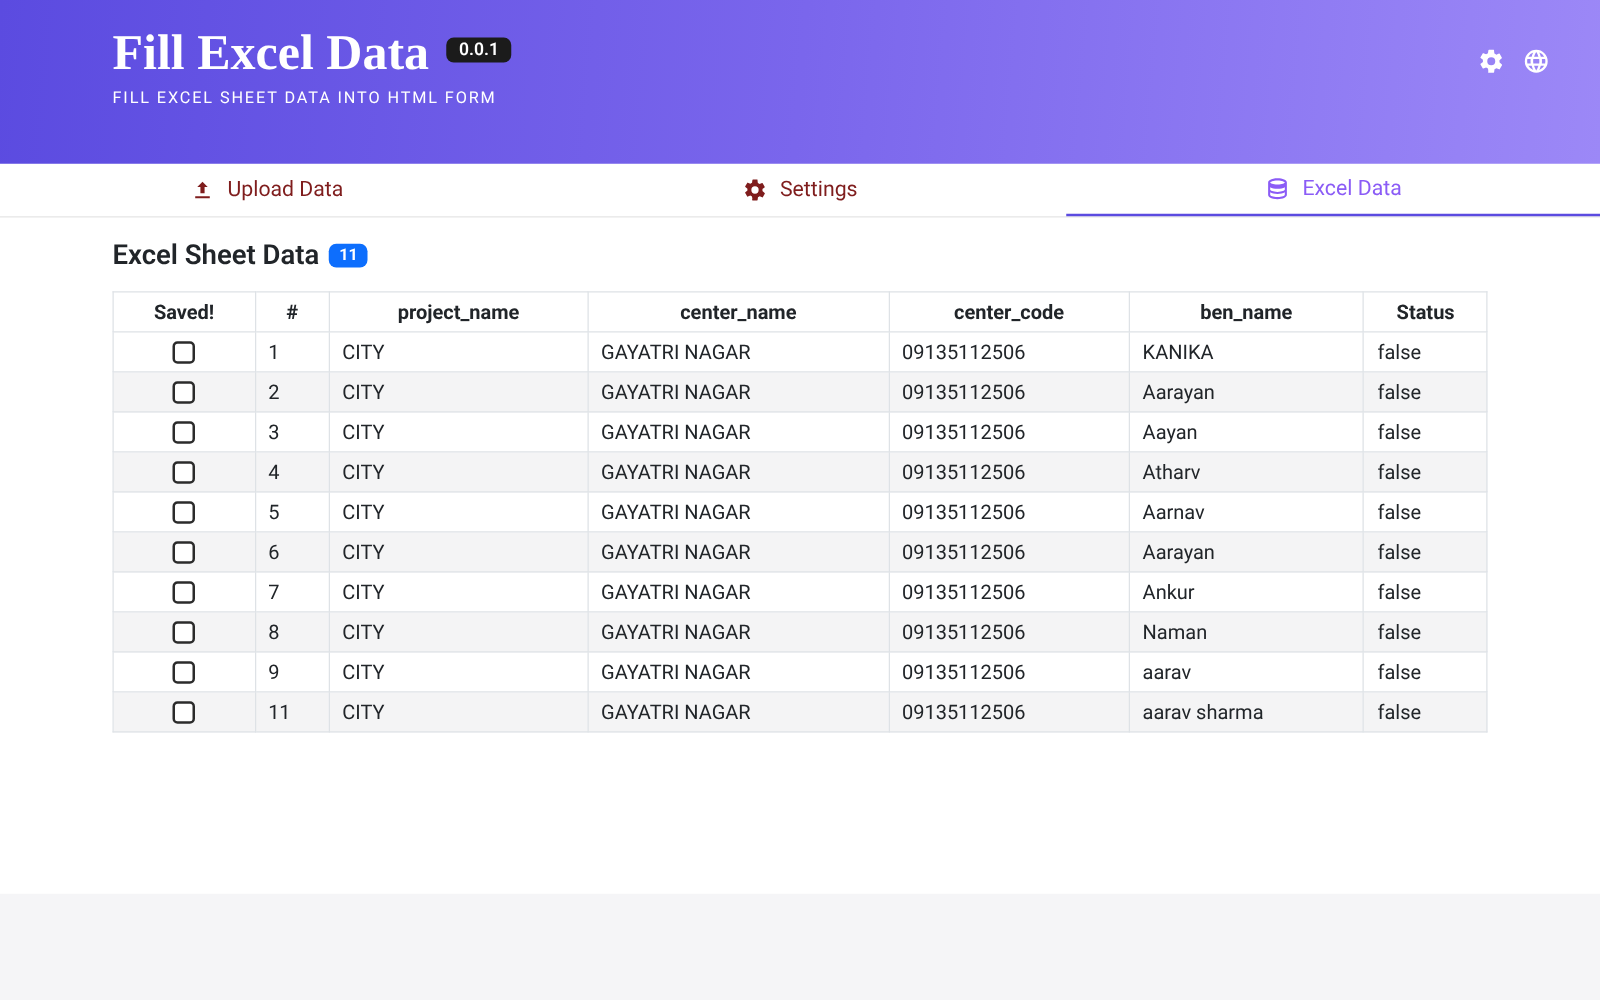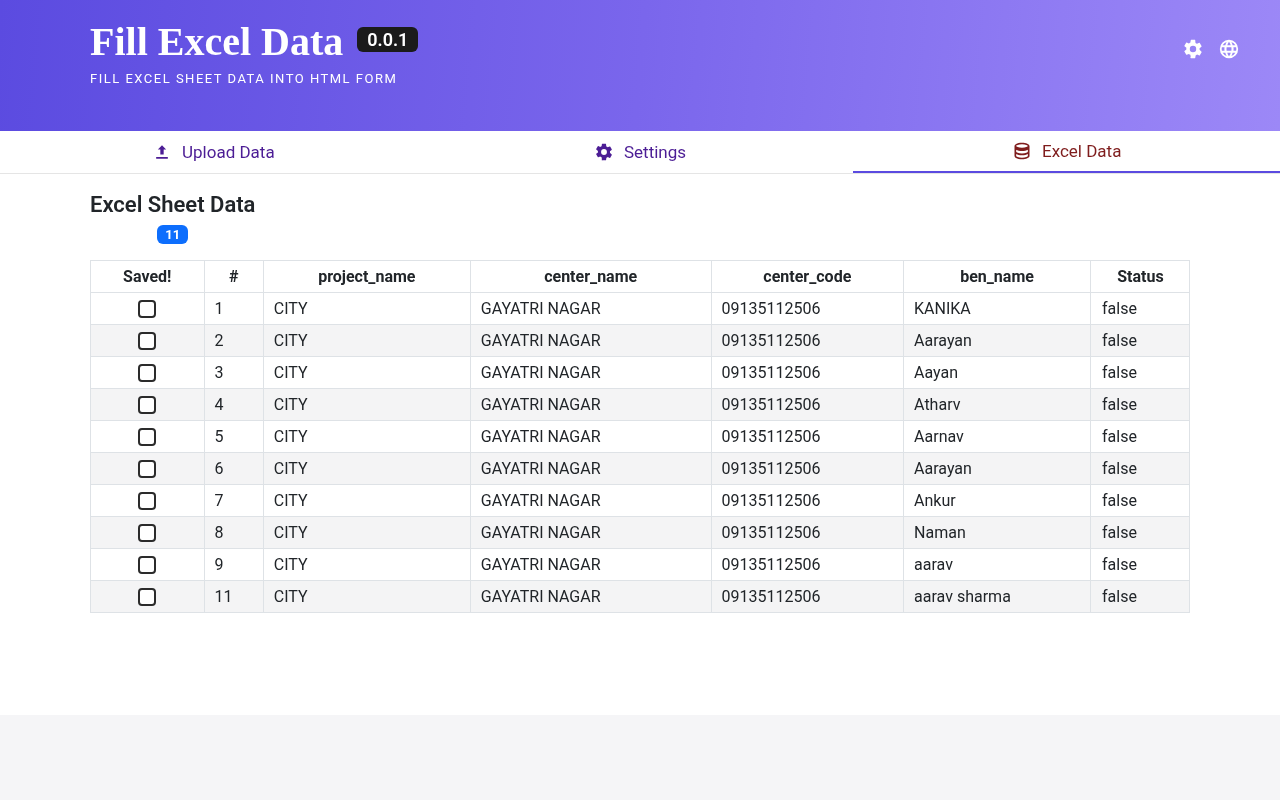--- a/index.html
+++ b/index.html
@@ -27,21 +27,21 @@
     font-weight: 700;
     display: inline-block;
     vertical-align: middle;
   }
   .version-badge {
     display: inline-block;
     background: #1b1b1b;
     color: #fff;
     border-radius: 6px;
     padding: 2px 10px;
-    font-size: 18px;
+    font-size: 14px;
     font-weight: 600;
     vertical-align: middle;
     margin-left: 10px;
     transform: translateY(-2px);
   }
   .hero-sub {
     font-size: 13px;
     letter-spacing: 1.5px;
     margin-top: 6px;
   }
@@ -59,50 +59,49 @@
   .tabs {
     display: flex;
     border-bottom: 1px solid #e5e5e5;
     background: #fff;
   }
   .tab {
     flex: 1;
     text-align: center;
     padding: 10px 0 10px;
     font-size: 17px;
-    color: #4c1d95;
+    color: #7f1d1d;
     cursor: pointer;
     display: flex;
     align-items: center;
     justify-content: center;
     gap: 10px;
   }
   .tab.active {
-    color: #7f1d1d;
+    color: #8b5cf6;
     border-bottom: 2px solid #5b4be0;
   }
   .tab svg, .tab .glyph { flex-shrink: 0; }
 
   
   .content {
     padding: 18px 90px 0 90px;
   }
   .content-head {
     display: flex;
     justify-content: space-between;
     align-items: center;
     margin-bottom: 16px;
   }
   .sheet-title {
     font-size: 22px;
     font-weight: 600;
     display: flex;
     align-items: center;
     gap: 8px;
-    flex-direction: column;
   }
   .count-badge {
     background: #0d6efd;
     color: #fff;
     border-radius: 6px;
     font-size: 13px;
     font-weight: 700;
     padding: 2px 8px;
   }
   .fetch-btn {

